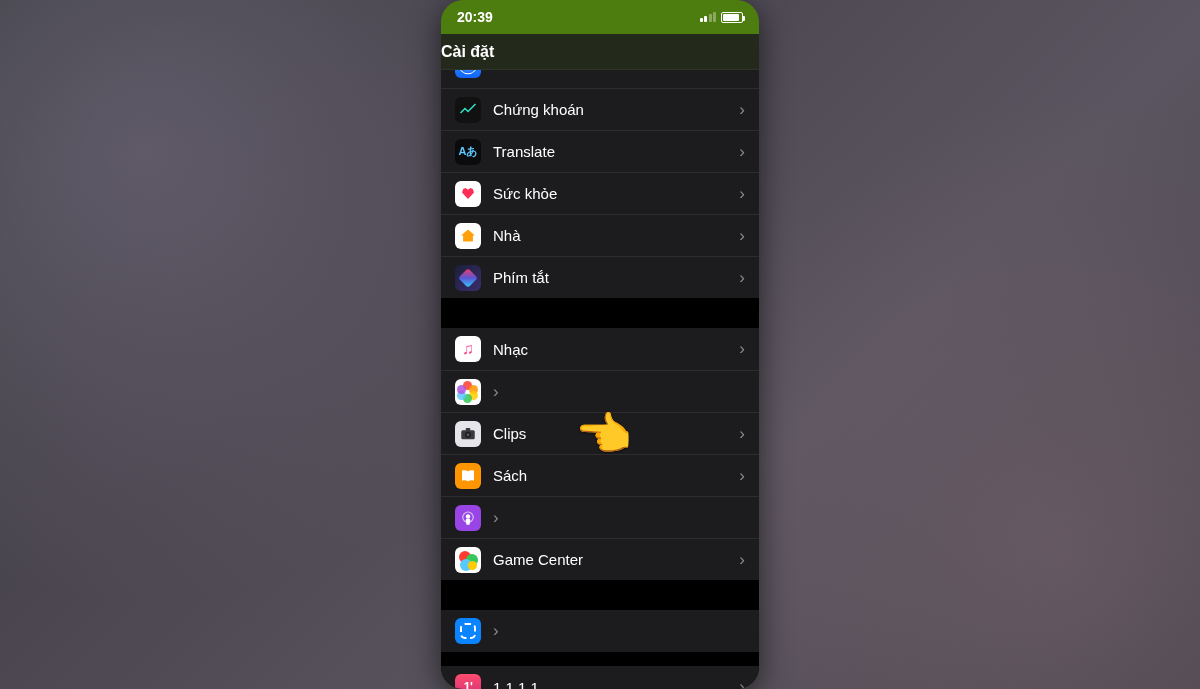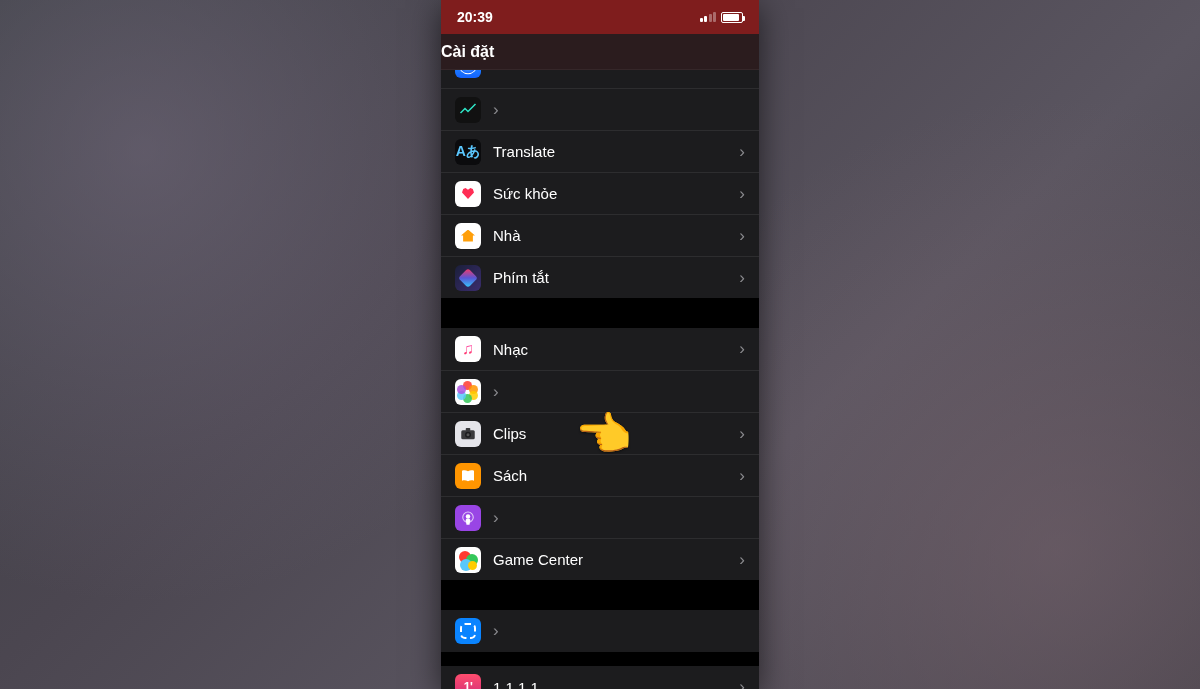--- a/index.html
+++ b/index.html
@@ -5,22 +5,22 @@
   * { margin:0; padding:0; box-sizing:border-box; font-family:-apple-system,"SF Pro Text","Helvetica Neue",Arial,sans-serif; }
   html,body { width:1200px; height:689px; }
   body {
     background:
       radial-gradient(circle at 12% 22%, rgba(120,110,130,.55), rgba(60,60,70,0) 38%),
       radial-gradient(circle at 88% 80%, rgba(120,100,110,.55), rgba(60,60,70,0) 38%),
       linear-gradient(135deg,#3b3e43 0%,#4b4650 35%,#5a5560 65%,#46424a 100%);
     display:flex; justify-content:center; align-items:flex-start;
   }
   .phone {
-    width:318px; height:689px; background:#7f1d1d; color:#fff;
-    position:relative; overflow:hidden; box-shadow:0 8px 30px rgba(0,0,0,.6);
+    width:318px; height:689px; background:#4d7c0f; color:#fff;
+    position:relative; overflow:hidden; box-shadow:0 8px 30px rgba(0,0,0,.6);border-radius:22px;
   }
   .status-bar {
     height:34px; display:flex; justify-content:space-between; align-items:center;
     padding:0 16px; font-size:14px; font-weight:600;
   }
   .status-right { display:flex; align-items:center; gap:5px; }
   .signal { display:inline-flex; align-items:flex-end; gap:1.5px; }
   .signal i { width:3px; background:#fff; display:block; border-radius:1px; }
   .signal i:nth-child(1){height:4px} .signal i:nth-child(2){height:6px}
   .signal i:nth-child(3){height:8px;opacity:.35} .signal i:nth-child(4){height:10px;opacity:.35}
@@ -48,21 +48,21 @@
     width:26px; height:26px; border-radius:6px; margin-right:12px;
     display:flex; align-items:center; justify-content:center; flex:0 0 26px;
     font-size:14px;
   }
   .label { flex:1 1 auto; font-size:15px; color:#fff; }
   .chev { color:#8a8a8e; font-size:17px; font-weight:300; }
   
   .ic-safari { background:linear-gradient(#2aa6ff,#1463ff); }
   .ic-safari svg { width:20px; height:20px; }
   .ic-stocks { background:#111; }
-  .ic-translate { background:#0b0b0d; color:#5bc8ff; font-weight:700; font-size:14px; }
+  .ic-translate { background:#0b0b0d; color:#5bc8ff; font-weight:700; font-size:11px; }
   .ic-health { background:#fff; }
   .ic-health span{display:block;width:12px;height:11px;background:#ff2d55;
     clip-path:polygon(50% 100%,0 40%,10% 10%,30% 0,50% 15%,70% 0,90% 10%,100% 40%);}
   .ic-home { background:#fff; }
   .ic-home span{display:block;width:14px;height:12px;background:#ff9f0a;
     clip-path:polygon(50% 0,100% 50%,85% 50%,85% 100%,15% 100%,15% 50%,0 50%);}
   .ic-shortcuts { background:linear-gradient(135deg,#1b1f3a,#3b2d6e); }
   .ic-shortcuts span{width:14px;height:14px;border-radius:3px;transform:rotate(45deg);
     background:linear-gradient(135deg,#ff375f,#5856d6,#32d1ff);}
   .ic-music { background:#fff; }
@@ -129,20 +129,21 @@
         </span>
 
         <span class="chev">›</span>
       </div>
       <div class="row">
         <span class="icn ic-stocks">
           <svg width="18" height="18" viewBox="0 0 24 24">
               <polyline points="2,16 8,10 12,14 22,4" fill="none" stroke="#2fe6c7" stroke-width="2"></polyline>
             </svg>
         </span>
+        <span class="label">Chứng khoán</span>
         <span class="chev">›</span>
       </div>
       <div class="row">
         <span class="icn ic-translate">Aあ</span>
         <span class="label">Translate</span>
         <span class="chev">›</span>
       </div>
       <div class="row">
         <span class="icn ic-health">
             <span></span>

